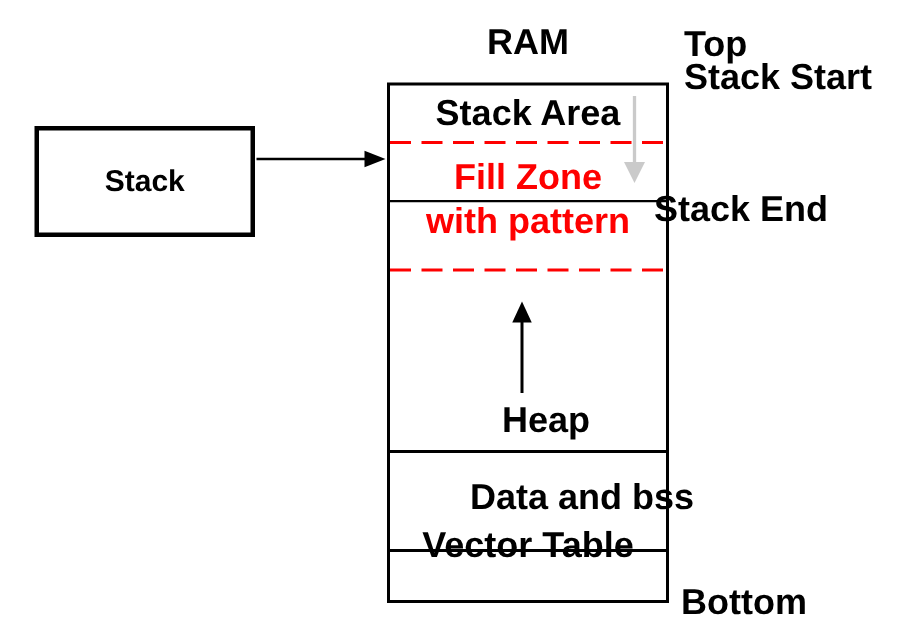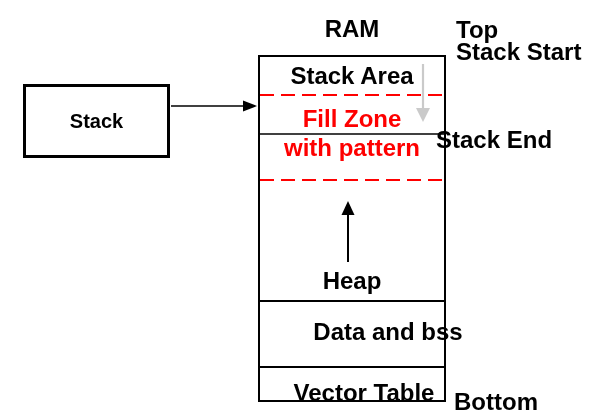--- a/index.html
+++ b/index.html
@@ -34,23 +34,23 @@
 
   <div class="lbl boxlbl" style="top:17px;">RAM</div>
 
   <div id="sp-box">
     <span>Stack</span>
   </div>
 
   <div class="lbl boxlbl" style="top:64px;">Stack Area</div>
   <div class="lbl boxlbl red" style="top:136px;">with pattern</div>
   <div class="lbl boxlbl red" style="top:107px;">Fill Zone</div>
-  <div class="lbl boxlbl" style="top:269px;">Heap</div>
+  <div class="lbl boxlbl" style="top:269px;padding-left:12px;">Heap</div>
   <div class="lbl boxlbl" style="top:320px;margin-left:36px;">Data and bss</div>
-  <div class="lbl boxlbl" style="top:381px;padding-left:12px;">Vector Table</div>
+  <div class="lbl boxlbl" style="top:352px;">Vector Table</div>
 
   <div class="lbl" style="left:456px;top:18px;">Top</div>
   <div class="lbl" style="left:456px;top:40px;">Stack Start</div>
   <div class="lbl" style="left:436px;top:128px;text-align:right;">Stack End</div>
   <div class="lbl" style="left:454px;top:390px;">Bottom</div>
 
   <svg id="overlay" viewBox="0 0 600 417" xmlns="http://www.w3.org/2000/svg">
 
     <line x1="171" y1="106" x2="246" y2="106" stroke="#000" stroke-width="1.6"></line>
     <polygon points="257,106 243,100.5 243,111.5" fill="#000"></polygon>

